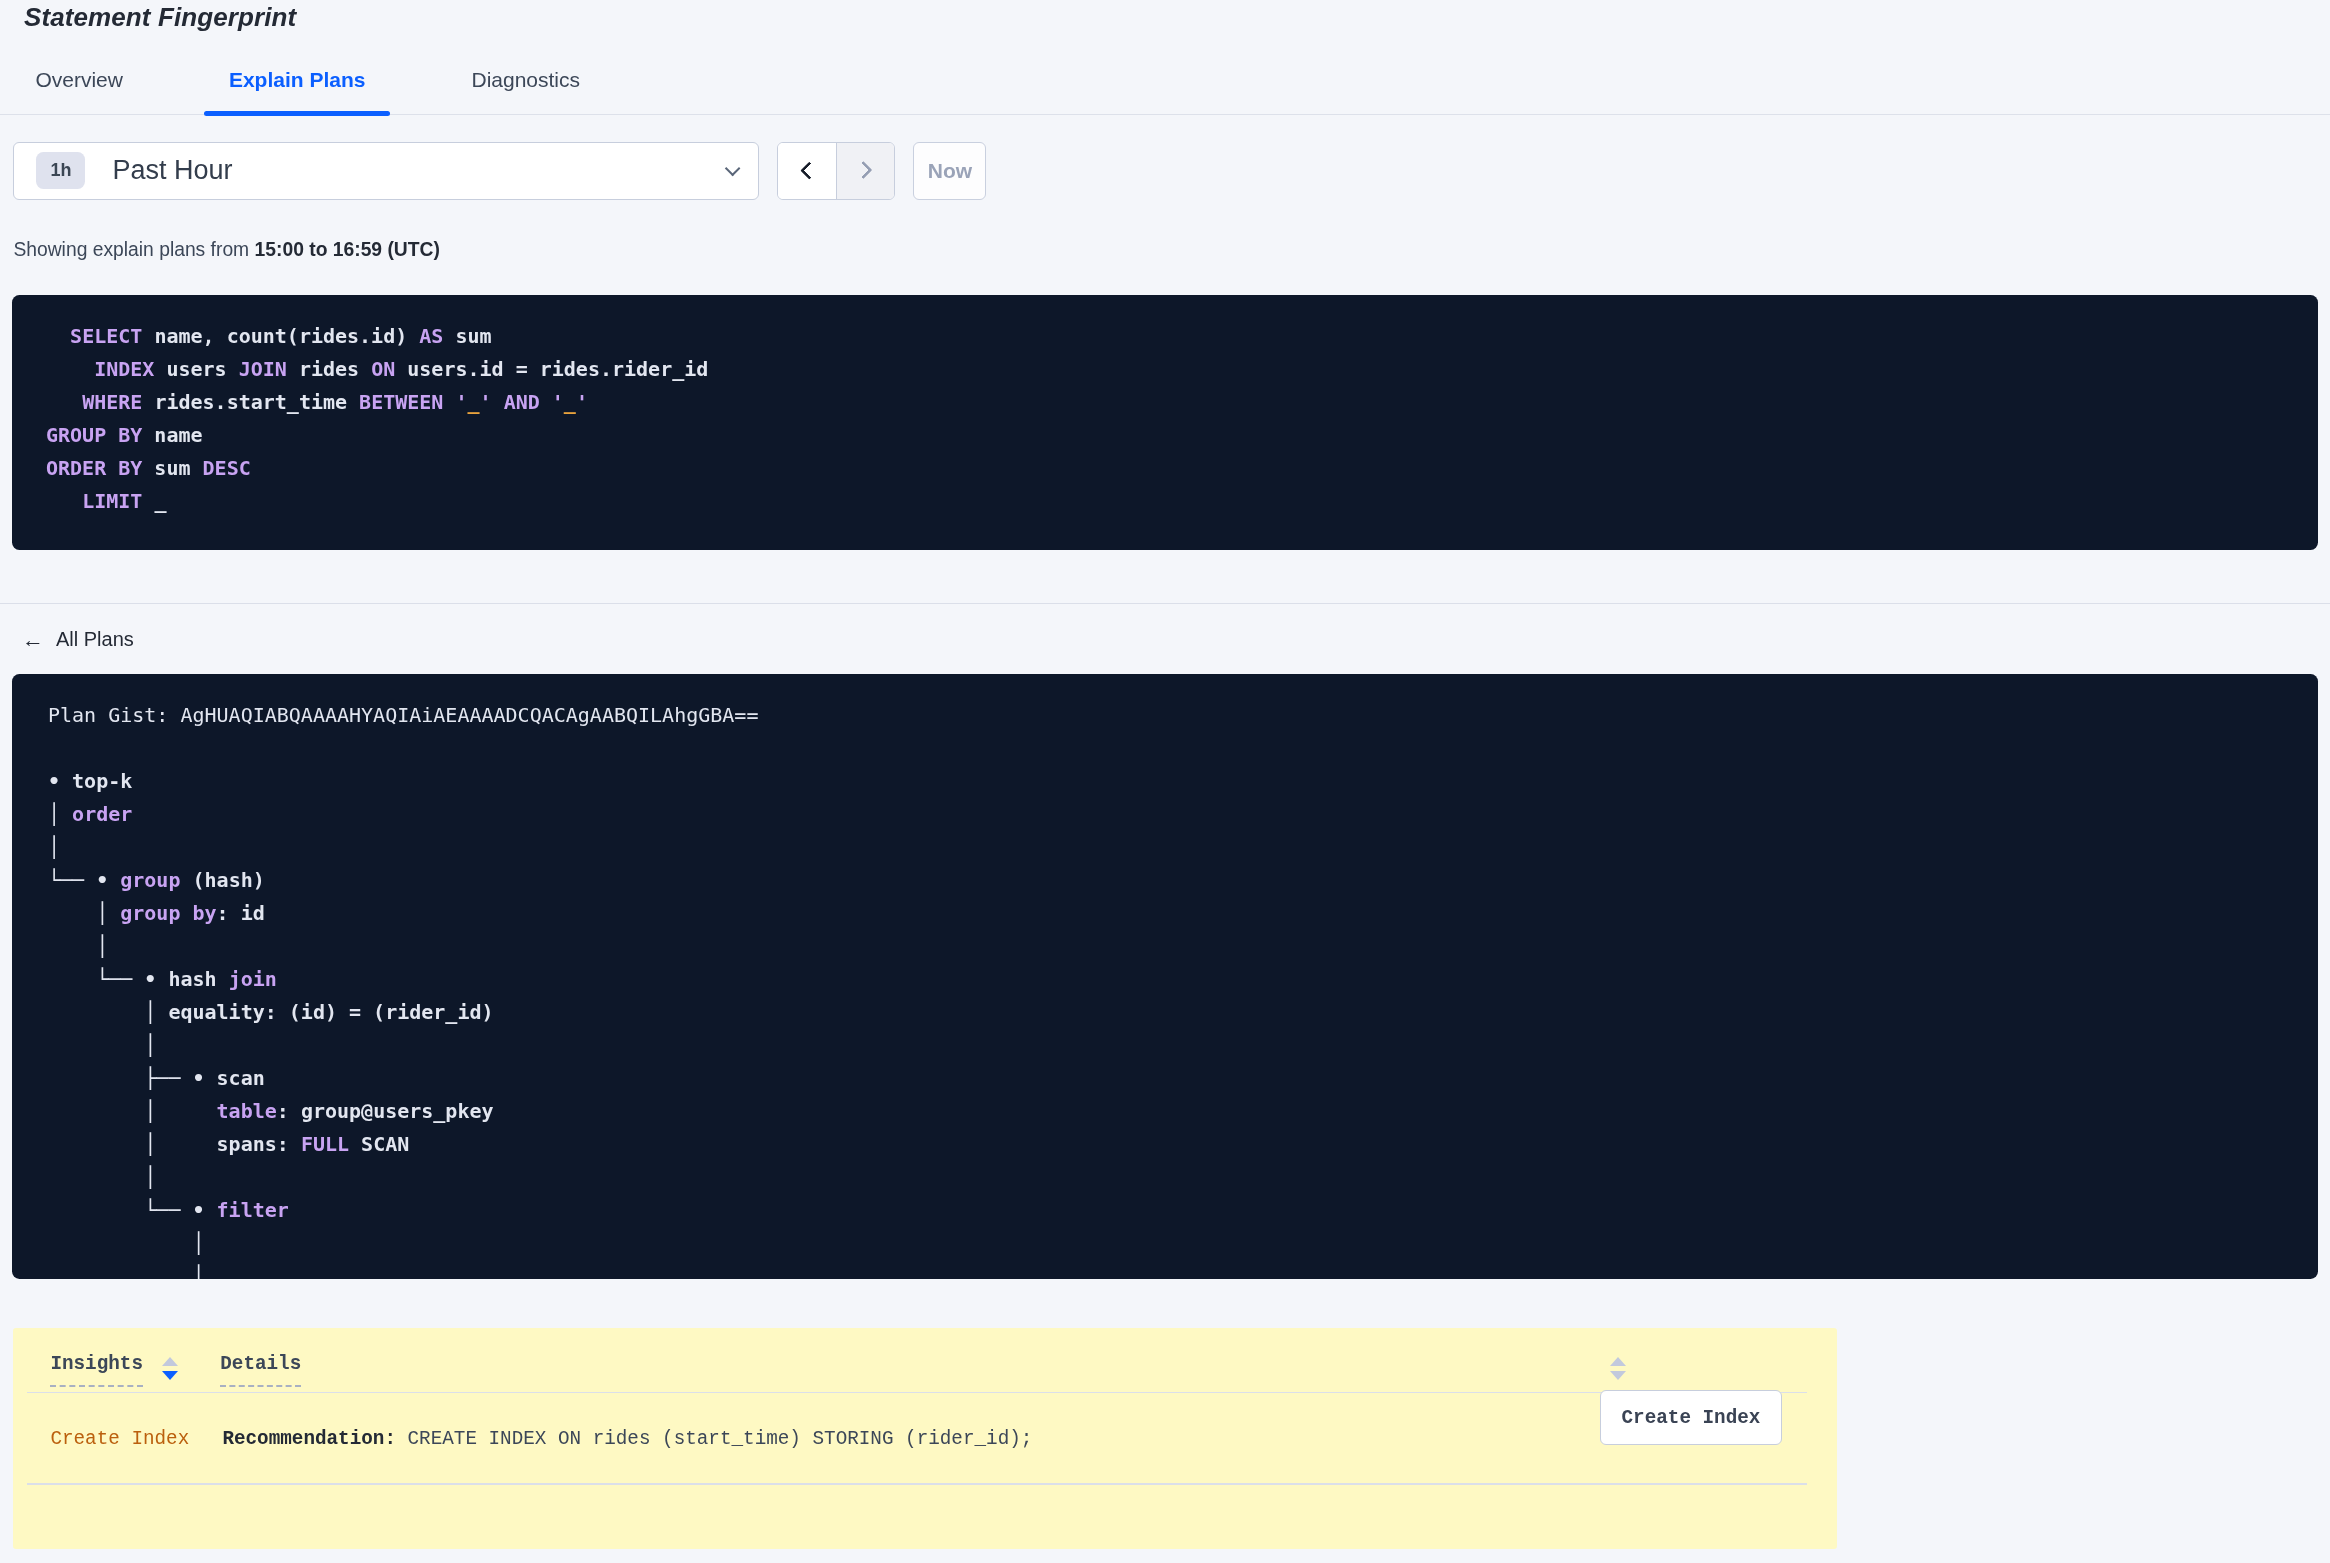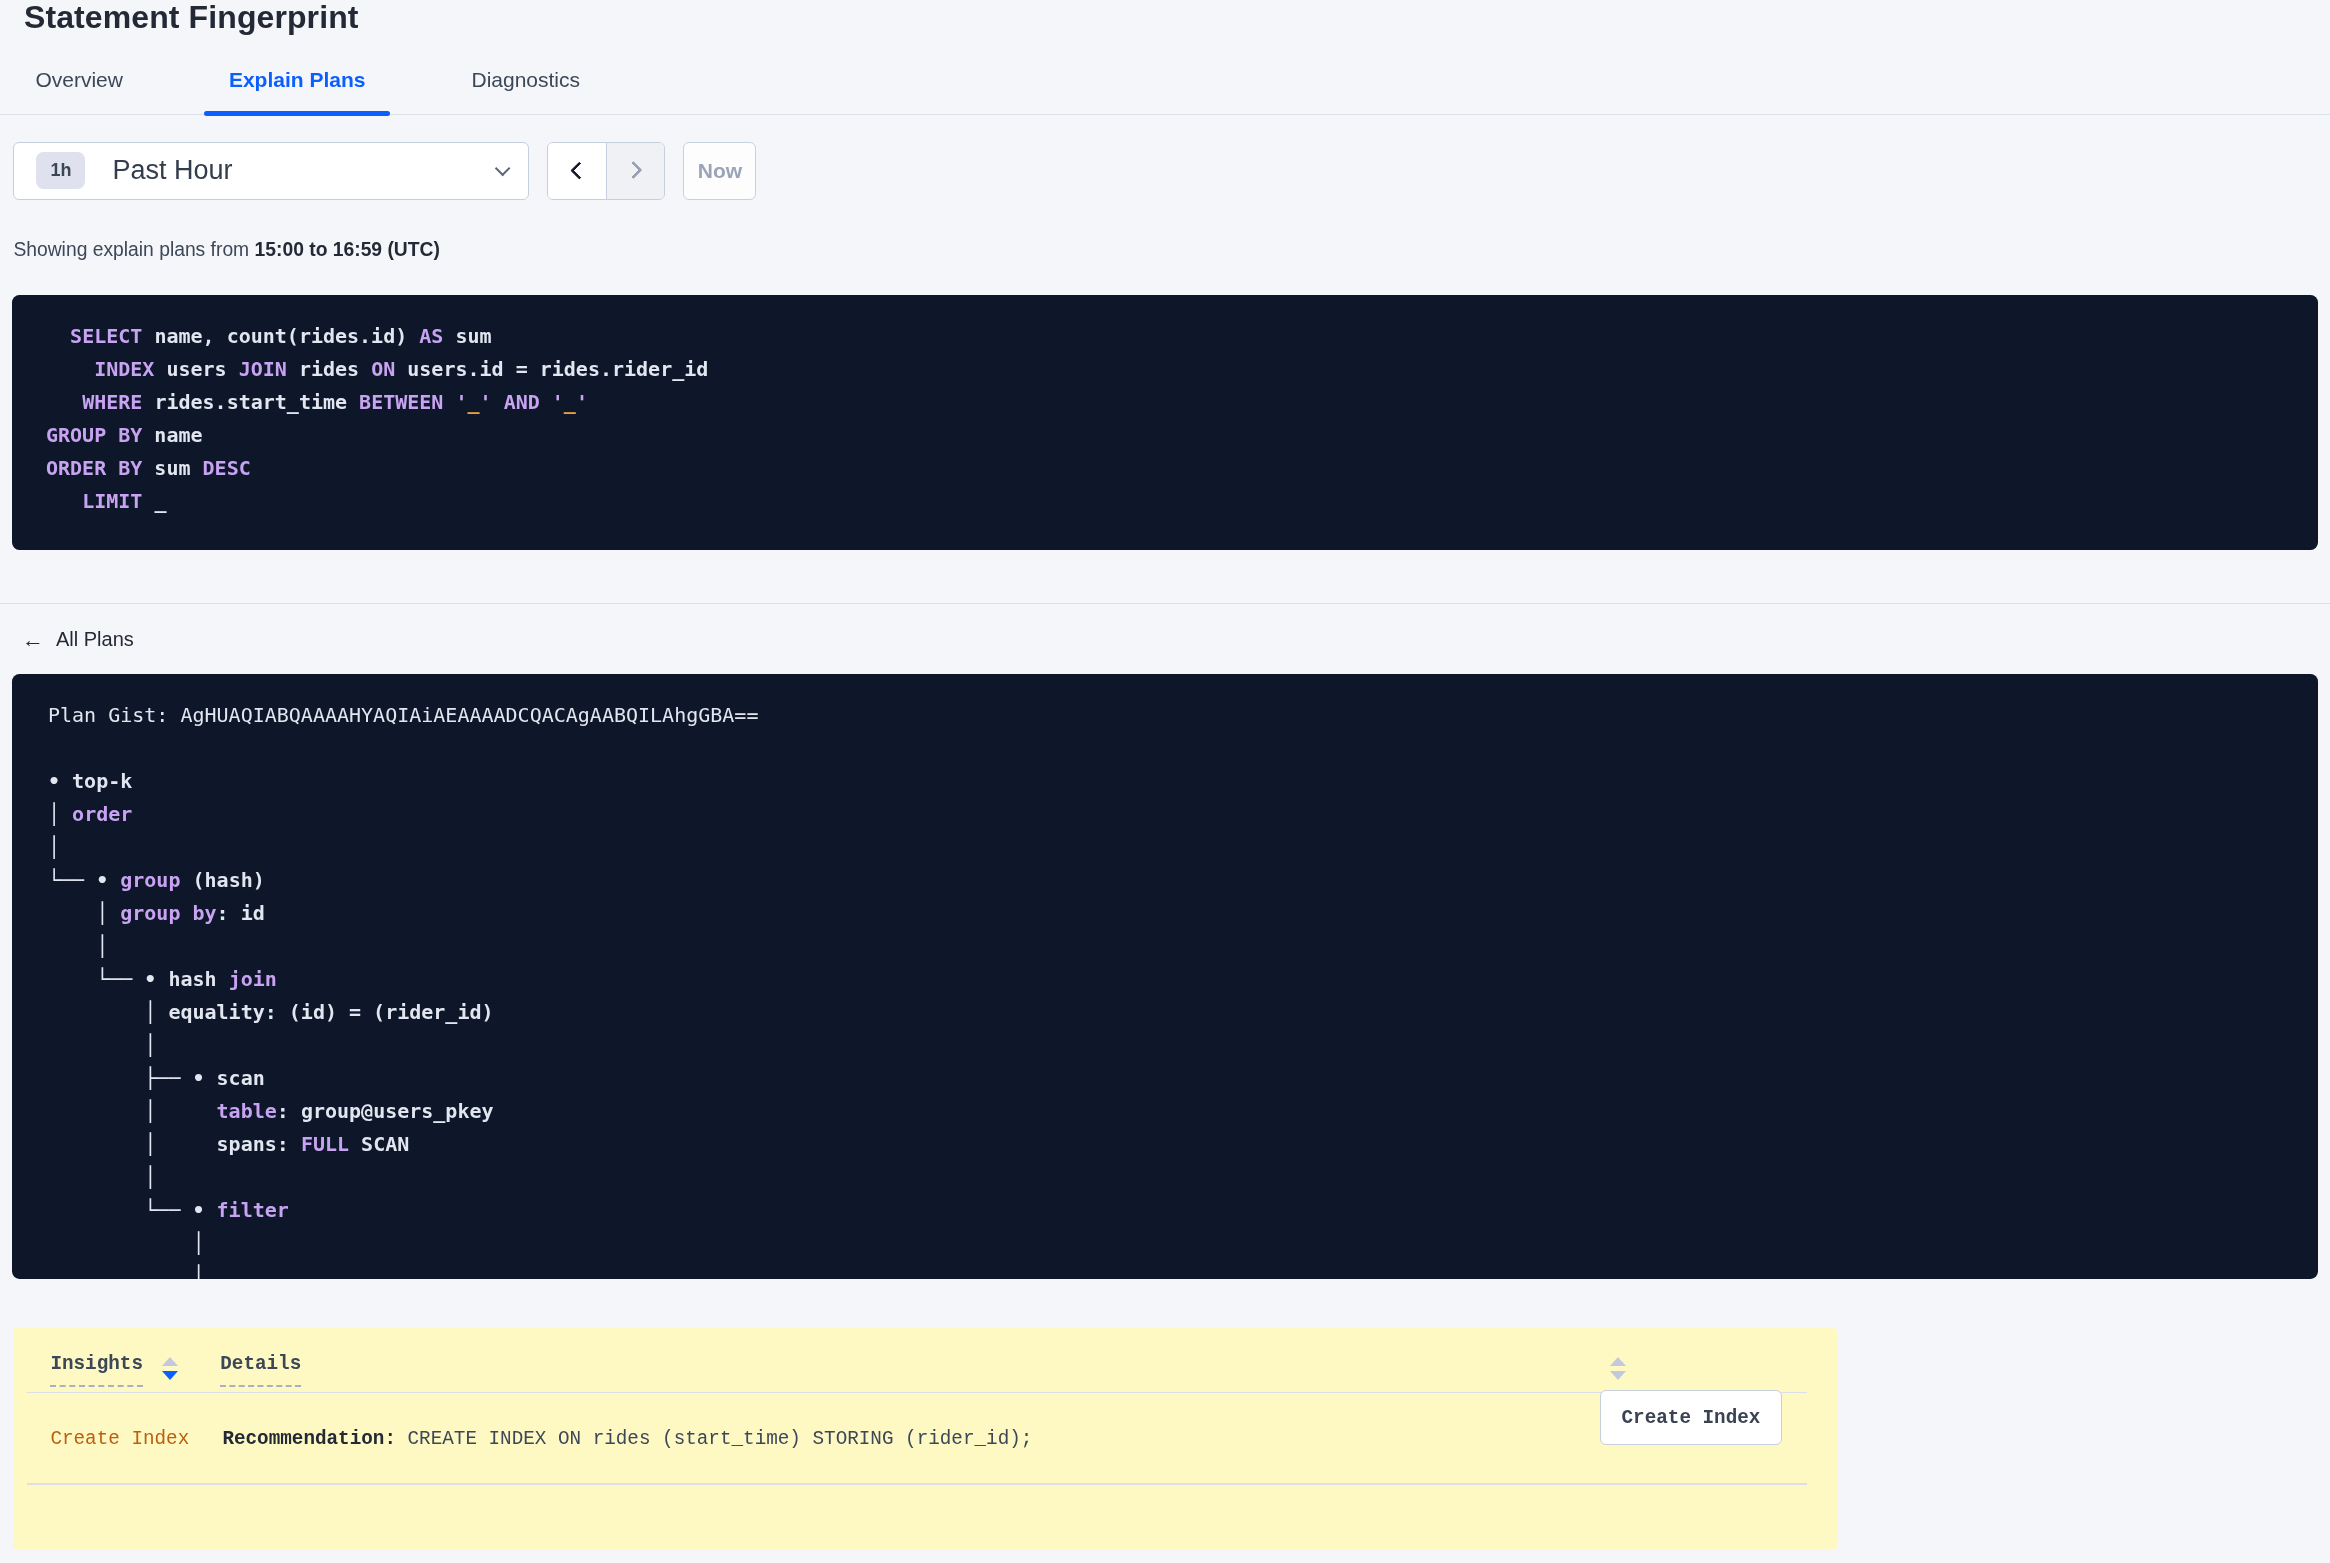--- a/index.html
+++ b/index.html
@@ -22,22 +22,22 @@
   body{
     width:2330px;height:1564px;overflow:hidden;
     background:var(--page-bg);
     font-family:"Liberation Sans","DejaVu Sans",sans-serif;
     color:var(--text-primary);
   }
   .page{position:relative;width:2330px;height:1564px;}
 
   
   h1.page-title{
-    margin:1.5px 0 0 24px;font-size:32px;line-height:31px;font-weight:700;
-    color:var(--text-primary);letter-spacing:0.1px;
+    margin:1.5px 0 0 24px;font-size:26px;line-height:31px;font-weight:700;
+    color:var(--text-primary);letter-spacing:0.1px;font-style:italic;
   }
 
   
   .tabs{
     margin-top:34px;padding-left:10.4px;
     border-bottom:1.5px solid #dde1ea;
     display:flex;align-items:flex-start;
   }
   .tab{
     position:relative;display:inline-block;
@@ -47,21 +47,21 @@
   }
   .tab.active{color:var(--accent-blue);font-weight:600;}
   .tab.active::after{
     content:"";position:absolute;left:0;right:0;bottom:-2.2px;height:5.2px;
     border-radius:3px;background:var(--accent-blue);
   }
 
   
   .controls{margin:27px 0 0 13.4px;display:flex;align-items:stretch;}
   .time-select{
-    width:516px;height:58px;background:#fff;
+    width:746px;height:58px;background:#fff;
     border:1.5px solid var(--border-grey);border-radius:6px;
     display:flex;align-items:center;padding:0 22px 0 22px;cursor:pointer;
   }
   .time-badge{
     background:#dfe2ee;border-radius:7.4px;height:37px;min-width:49px;
     display:flex;align-items:center;justify-content:center;
     font-size:18px;font-weight:700;color:#3b4654;padding:0 10.4px;
   }
   .time-label{margin-left:27px;font-size:27px;font-weight:500;color:#333d4c;}
   .chev{display:inline-block;border-style:solid;border-color:#5a6679;}

